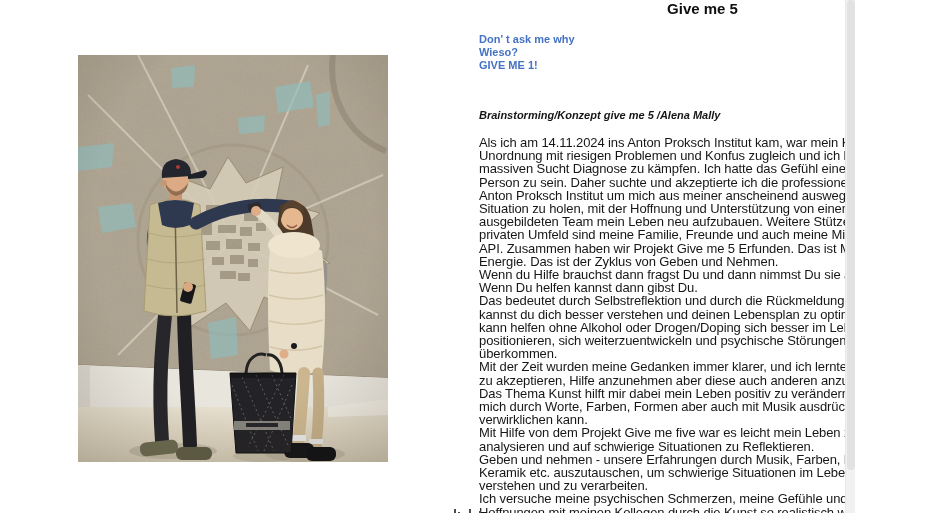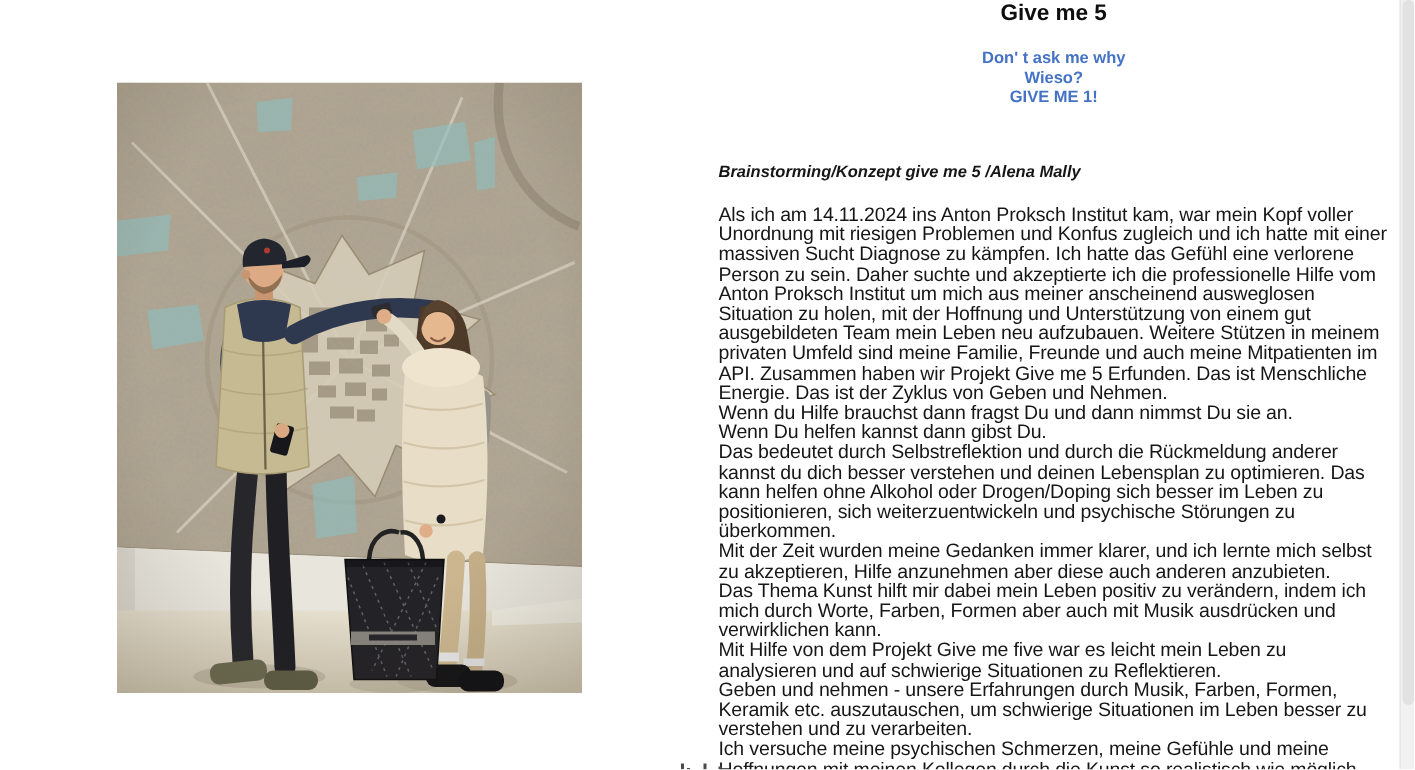--- a/index.html
+++ b/index.html
@@ -1,26 +1,26 @@
 <!DOCTYPE html>
 <html><head>
 <meta charset="utf-8">
 <style>
   html,body{margin:0;padding:0;background:#ffffff;}
   body{font-family:"Liberation Sans",sans-serif;}
-  .page{position:relative;width:943px;height:513px;background:#ffffff;overflow:hidden;}
+  .page{position:relative;width:855px;height:513px;background:#ffffff;overflow:hidden;}
 
   
   .photo{position:absolute;left:78px;top:55px;width:310px;height:407px;margin:0;padding:0;}
   .photo svg{display:block;width:100%;height:100%;}
 
   
   .text-col{position:absolute;left:479px;top:0;width:447px;color:#1b1b1b;}
   .doc-title{margin:0;font-size:15px;line-height:17px;font-weight:700;text-align:center;color:#0e0e0e;}
-  .poem{margin:16px 0 0;text-align:center;font-weight:700;font-size:11px;line-height:13px;color:#4472c4;}
+  .poem{margin:16px 0 0;font-weight:700;font-size:11px;line-height:13px;color:#4472c4;}
   .byline{margin:37px 0 0;font-size:11px;line-height:13px;font-style:italic;color:#161616;font-weight:bold;}
   .body-text{margin:14px 0 0;font-size:13px;line-height:13.2px;letter-spacing:-0.1px;
              white-space:pre-line;color:#161616;text-align:left;}
 
   
   .scrollbar{position:absolute;right:0;top:0;width:10px;height:513px;background:#f1f1f1;border-left:1px solid #e7e7e7;box-sizing:border-box;}
   .scrollbar .thumb{position:absolute;left:1px;top:0;width:8px;height:470px;background:#e2e2e2;border-radius:4px;}
 
   
   .cutoff{position:absolute;left:454px;top:507px;width:32px;height:6px;overflow:hidden;}

